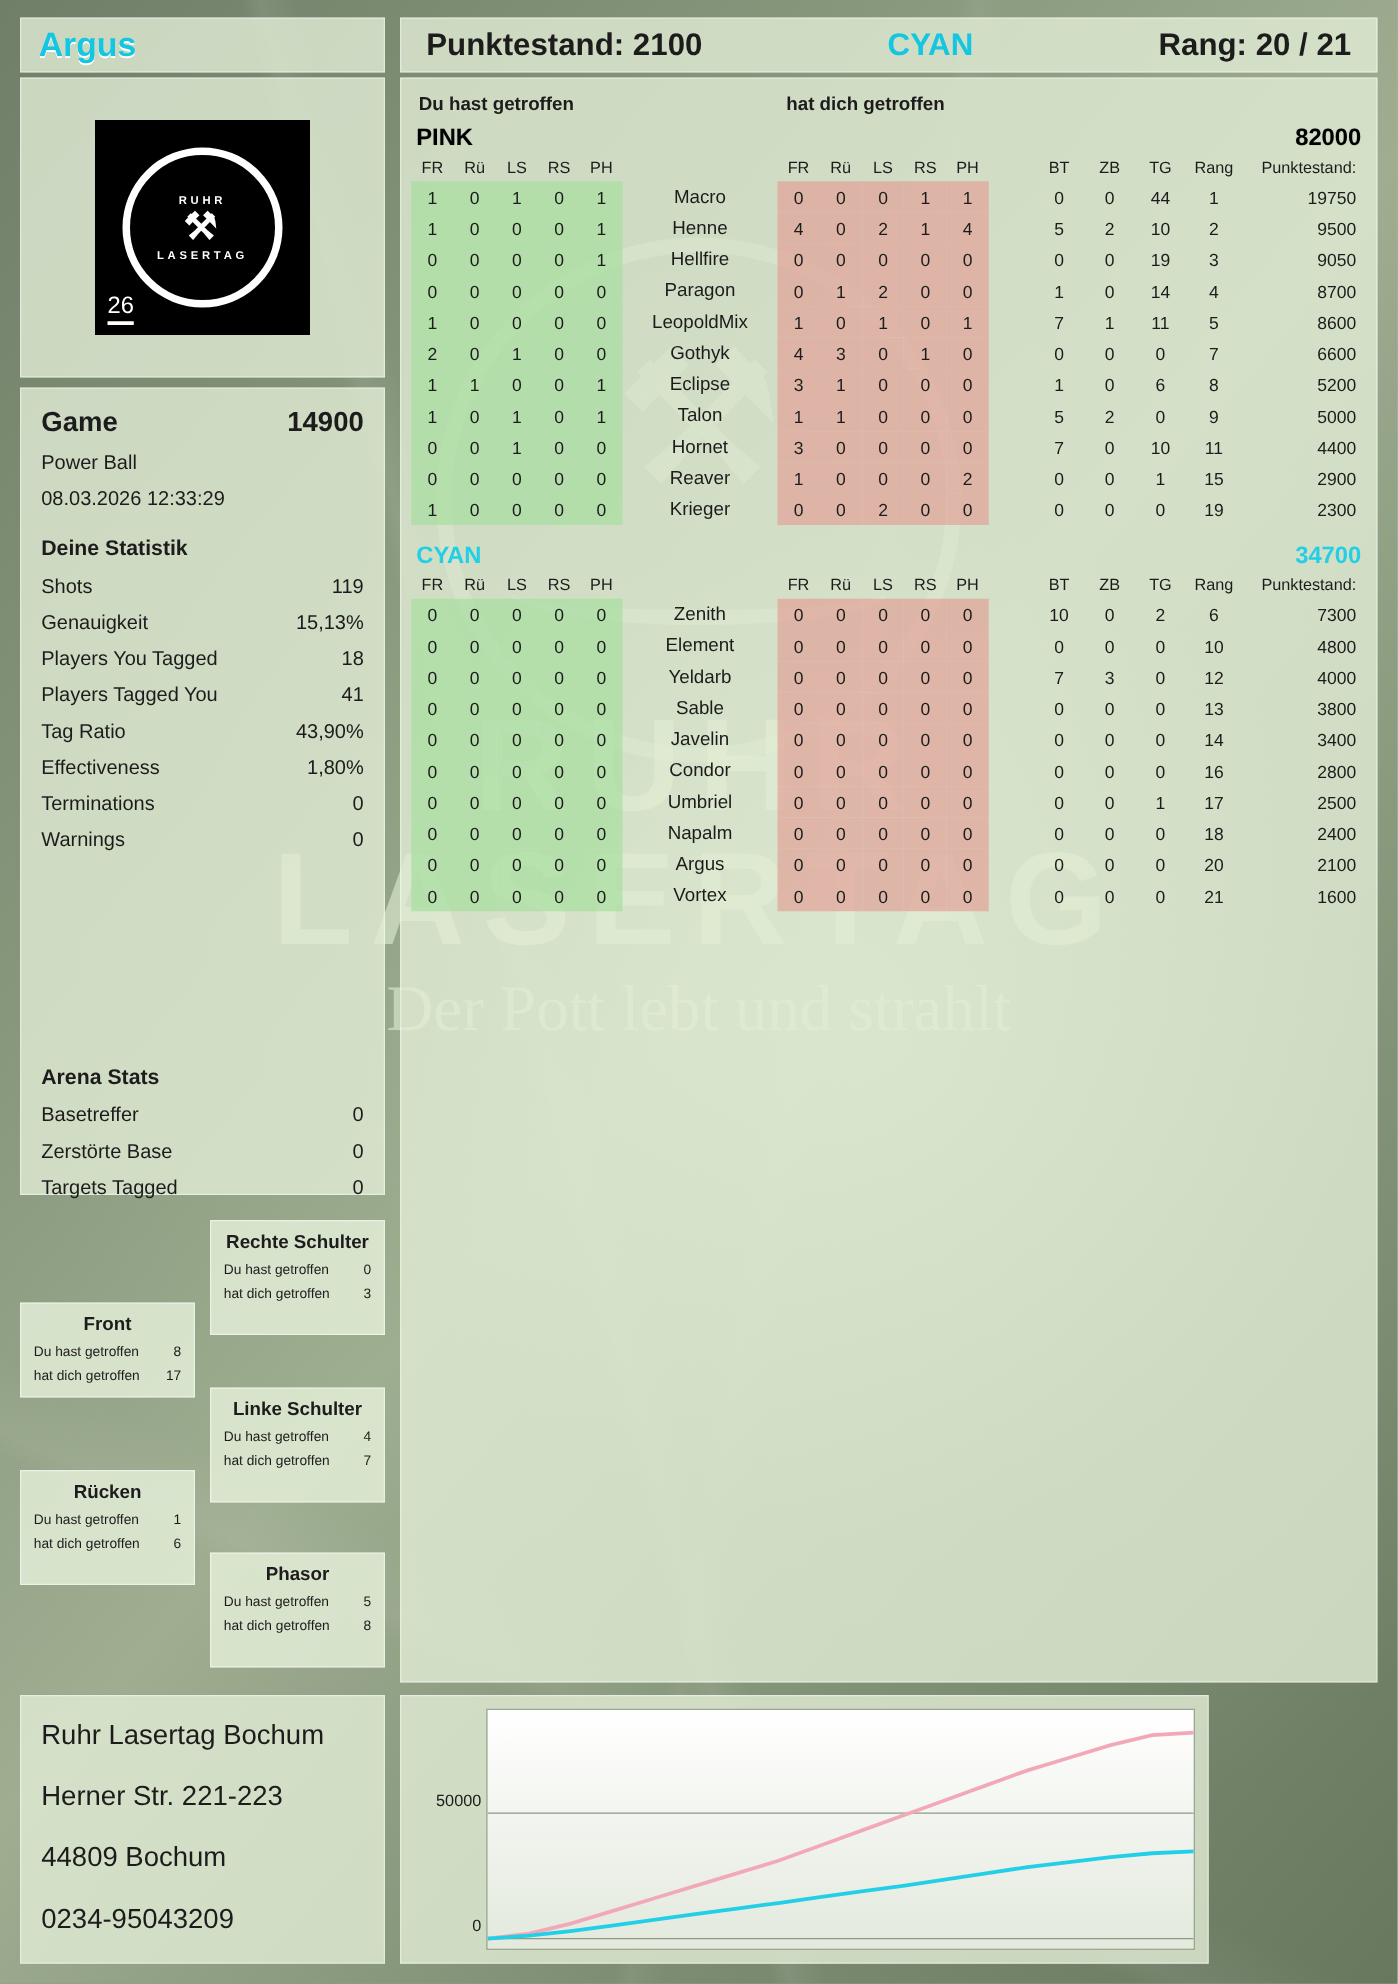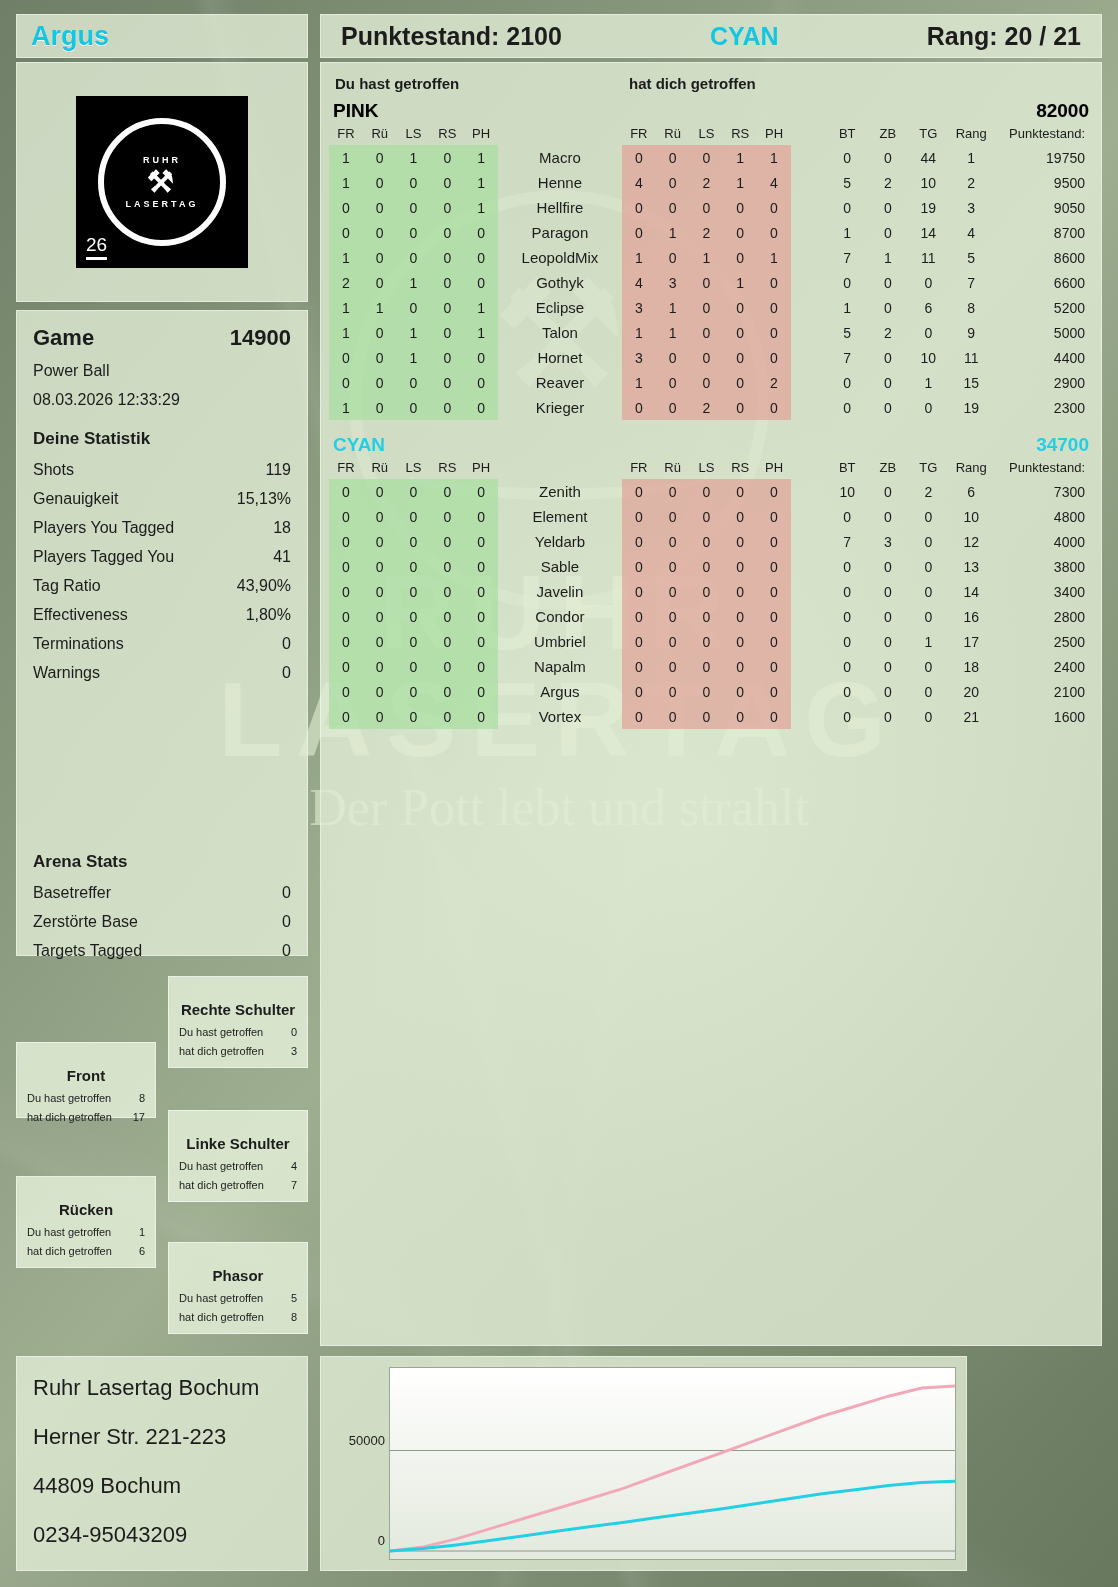--- a/index.html
+++ b/index.html
@@ -99,21 +99,21 @@
   .sec-title{ font-size:17px; font-weight:bold; margin:20px 0 12px; }
   .plain{ font-size:16px; margin-bottom:11px; }
 
   
   .bp{
     background:rgba(226,236,214,.86);
     border:1px solid rgba(255,255,255,.5);
     position:absolute;
     padding:6px 8px;
   }
-  .bp h4{ margin:18px 0 8px; font-size:15px; text-align:center; }
+  .bp h4{ margin:2px 0 8px; font-size:15px; text-align:center; }
   .bp .row{ display:flex; justify-content:space-between; font-size:11px; margin:7px 2px; }
 
   #bp-rs{ left:168px; top:976px; width:140px; height:92px; }
   #bp-front{ left:16px; top:1042px; width:140px; height:76px; }
   #bp-ls{ left:168px; top:1110px; width:140px; height:92px; }
   #bp-back{ left:16px; top:1176px; width:140px; height:92px; }
   #bp-ph{ left:168px; top:1242px; width:140px; height:92px; }
 
   #addr-panel{ left:16px; top:1356px; width:292px; height:215px; padding:18px 16px; }
   #addr-panel div{ font-size:22px; margin-bottom:23px; }

